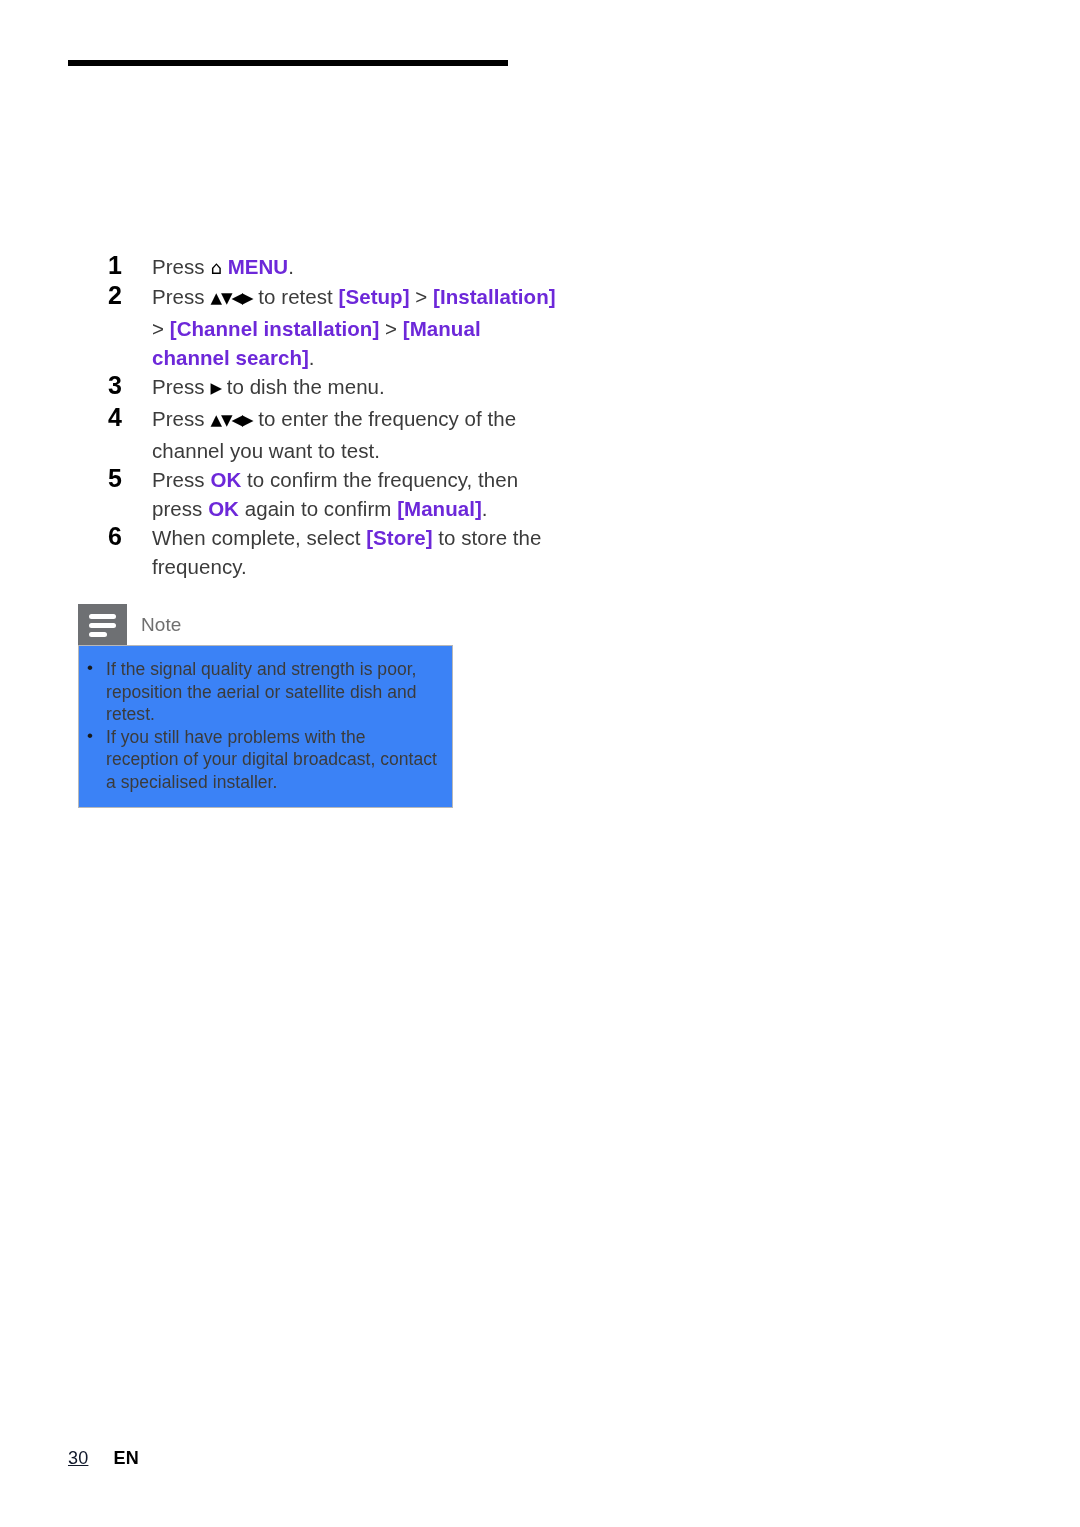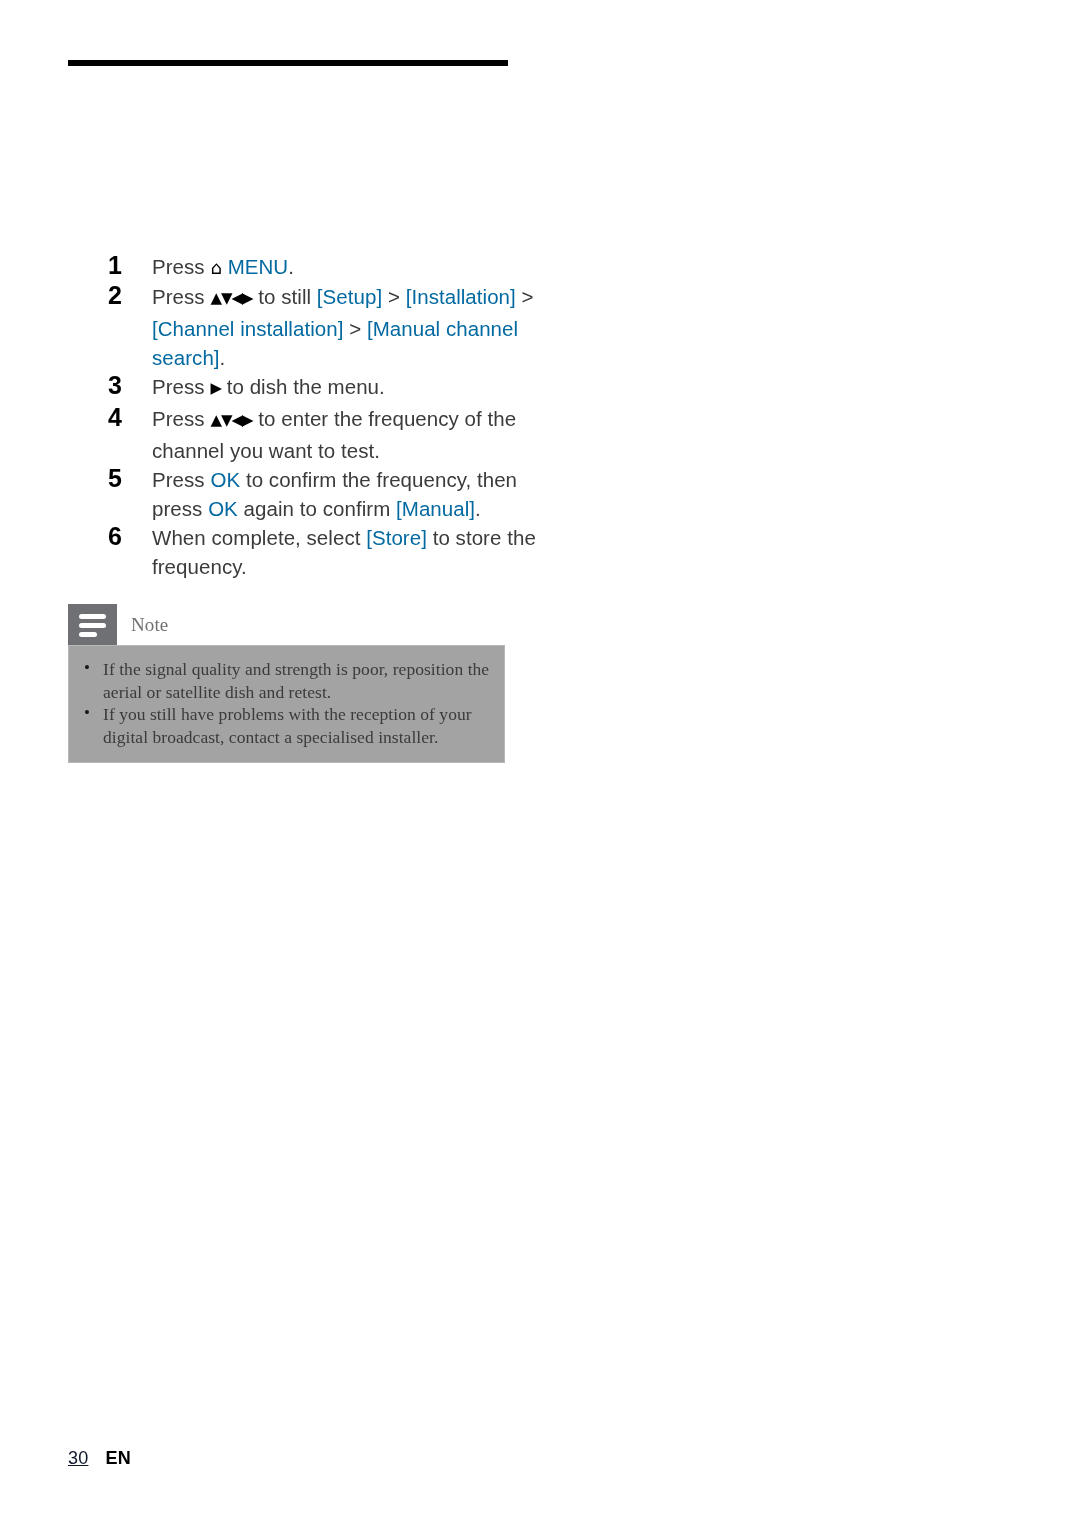--- a/index.html
+++ b/index.html
@@ -84,46 +84,45 @@
   }
   .step-text {
     display: block;
     font-size: 20.5px;
     line-height: 29px;
     color: #3b3b3b;
     letter-spacing: 0.05px;
   }
   .step-text b,
   .kw {
-    font-weight: 400;
-    color: #0369a1;
+    font-weight: 700;
+    color: #6d28d9;
   }
   .glyph {
     font-family: "DejaVu Sans", sans-serif;
     font-size: 15px;
     color: #000000;
     letter-spacing: -1px;
     position: relative;
     top: -1px;
   }
   .home-glyph {
     font-family: "DejaVu Sans", sans-serif;
     font-size: 18px;
     color: #000000;
     position: relative;
     top: 0px;
   }
 
   
   .note {
     position: absolute;
-    left: 68px;
+    left: 78px;
     top: 604px;
-    width: 437px;
-    font-family: Liberation Serif, serif;
+    width: 375px;
   }
   .note-head {
     position: relative;
     height: 41px;
   }
   .note-icon {
     position: absolute;
     left: 0;
     top: 0;
     width: 49px;
@@ -148,22 +147,22 @@
     font-size: 19px;
     line-height: 27px;
     color: #6f6f6f;
     letter-spacing: 0.1px;
   }
 
   .note-body {
     position: relative;
     border: 1px solid #b8b8b8;
     border-top: 1px solid #b8b8b8;
-    background: #a3a3a3;
-    padding: 12px 14px 14px 9px;
+    background: #3b82f6;
+    padding: 12px 14px 14px 2px;
     min-height: 112px;
     box-sizing: border-box;
   }
   .note-body ul {
     list-style: none;
     margin: 0;
     padding: 0;
   }
   .note-body li {
     position: relative;
@@ -192,41 +191,41 @@
     white-space: nowrap;
   }
   .footer .pg {
     color: #0f172a;
     letter-spacing: 0.2px;
     text-decoration: underline;
   }
   .footer .lang {
     color: #000000;
     font-weight: 700;
-    margin-left: 17px;
+    margin-left: 25px;
     letter-spacing: 0.3px;
   }
 </style>
 </head>
 <body>
 
 <div class="page">
 
   <div class="title-rule"></div>
 
 
 
   <ol class="steps" id="step-list">
       <li class="step">
         <span class="step-num">1</span>
         <span class="step-text"><span>Press </span><span class="home-glyph">⌂</span><b> MENU</b><span>.</span></span>
       </li>
       <li class="step">
         <span class="step-num">2</span>
-        <span class="step-text"><span>Press </span><span class="glyph">▲▼◀▶</span><span> to still </span><b>[Setup]</b><span> &gt; </span><b>[Installation]</b><span> &gt; </span><b>[Channel installation]</b><span> &gt; </span><b>[Manual channel search]</b><span>.</span></span>
+        <span class="step-text"><span>Press </span><span class="glyph">▲▼◀▶</span><span> to retest </span><b>[Setup]</b><span> &gt; </span><b>[Installation]</b><span> &gt; </span><b>[Channel installation]</b><span> &gt; </span><b>[Manual channel search]</b><span>.</span></span>
       </li>
       <li class="step">
         <span class="step-num">3</span>
         <span class="step-text"><span>Press </span><span class="glyph">▶</span><span> to dish the menu.</span></span>
       </li>
       <li class="step">
         <span class="step-num">4</span>
         <span class="step-text"><span>Press </span><span class="glyph">▲▼◀▶</span><span> to enter the frequency of the channel you want to test.</span></span>
       </li>
       <li class="step">

